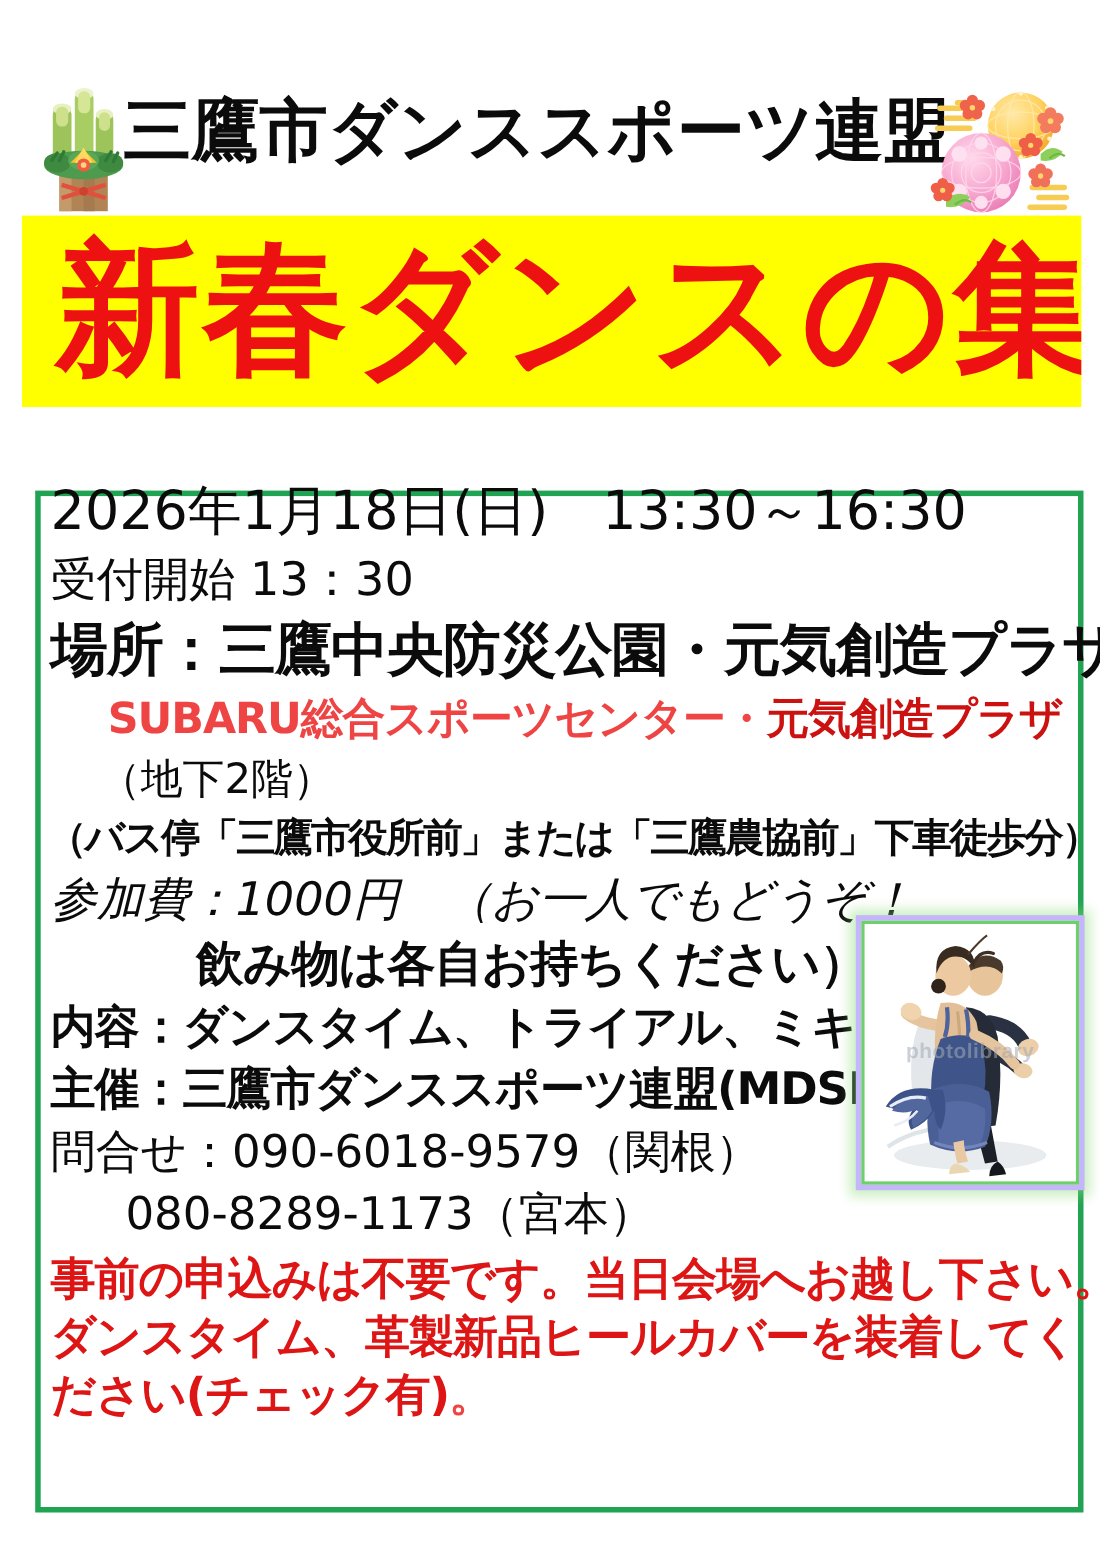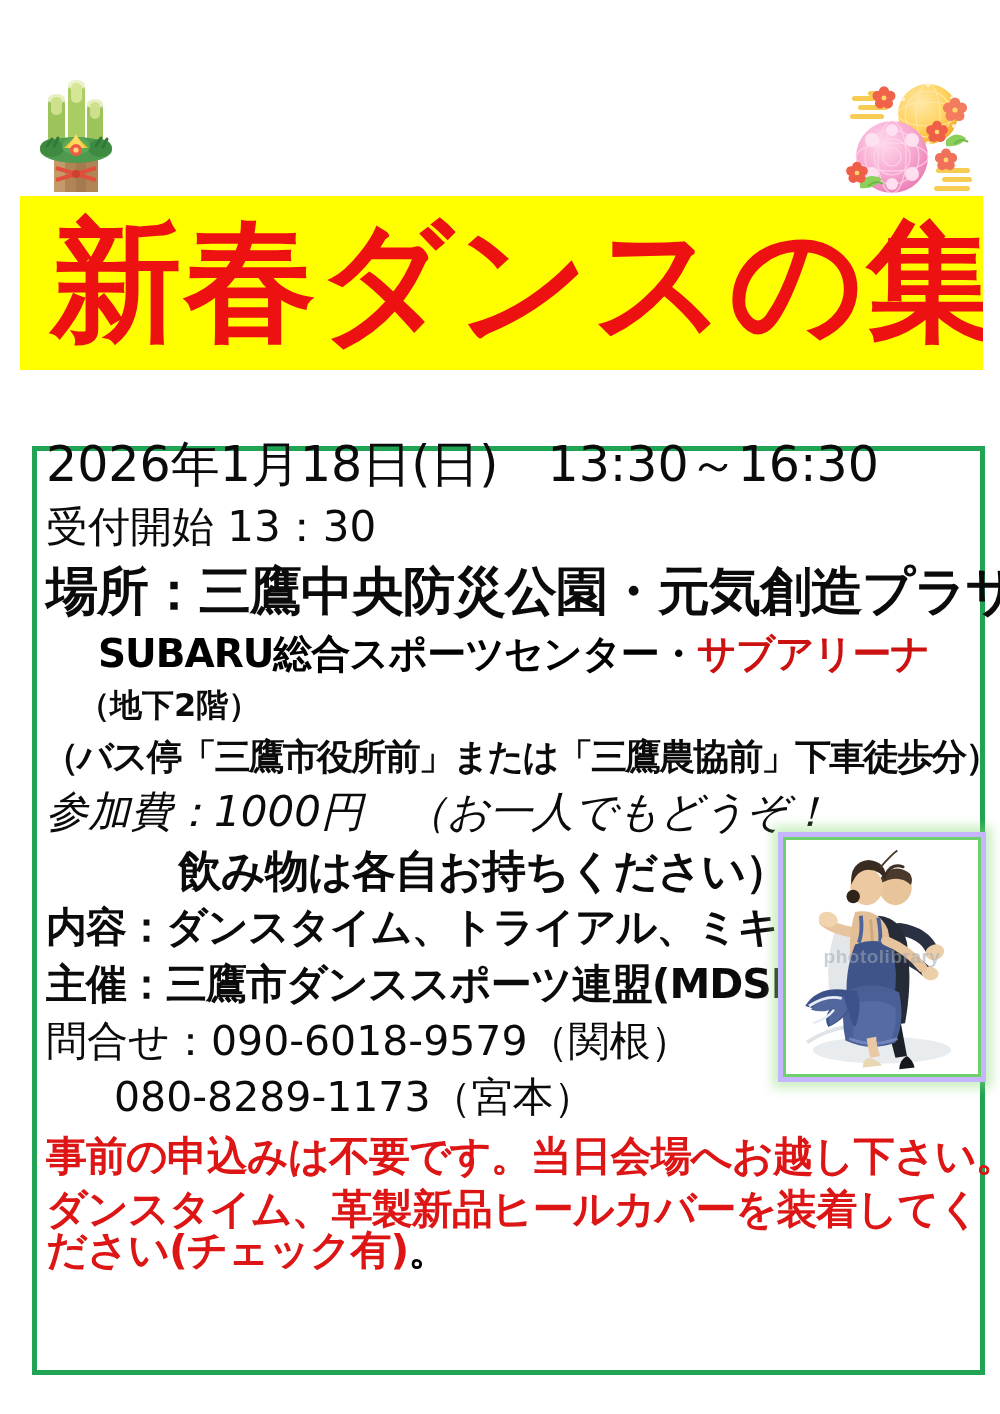--- a/index.html
+++ b/index.html
@@ -87,34 +87,34 @@
   .line {
     white-space: nowrap;
     color: #0b0b0b;
     font-family: "DejaVu Sans", "Liberation Sans", sans-serif;
     line-height: 1;
   }
   .l-date      { font-size: 49px; font-weight: 400; margin-top: 8px; letter-spacing: 0px; }
   .l-reception { font-size: 42px; font-weight: 400; margin-top: 17px; }
   .l-place     { font-size: 52px; font-weight: 700; margin-top: 17px; letter-spacing: -1px; }
   .l-subaru    { font-size: 39px; font-weight: 700; margin-top: 17px; margin-left: 52px; letter-spacing: -1px; }
-  .l-floor     { font-size: 32px; font-weight: 700; margin-top: 16px; margin-left: 32px; }
+  .l-floor     { font-size: 38px; font-weight: 400; margin-top: 16px; margin-left: 44px; }
   .l-bus       { font-size: 36px; font-weight: 700; margin-top: 18px; margin-left: -3px; letter-spacing: -2px; }
   .l-fee       { font-size: 42px; font-weight: 400; margin-top: 16px; font-style: italic; }
   .l-drink     { font-size: 44px; font-weight: 700; margin-top: 16px; margin-left: 132px; letter-spacing: -1px; }
   .l-content   { font-size: 41px; font-weight: 700; margin-top: 14px; letter-spacing: -1px; }
   .l-host      { font-size: 41px; font-weight: 700; margin-top: 16px; letter-spacing: -1px; }
   .l-contact1  { font-size: 41px; font-weight: 400; margin-top: 16px; }
   .l-contact2  { font-size: 41px; font-weight: 400; margin-top: 15px; margin-left: 68px; }
   .l-notice1   { font-size: 41px; font-weight: 700; margin-top: 18px; color: #dd1515; letter-spacing: -1px; }
   .l-notice2   { font-size: 41px; font-weight: 700; margin-top: 12px; color: #dd1515; letter-spacing: -1px; }
-  .l-notice3   { font-size: 41px; font-weight: 700; color: #dd1515; letter-spacing: -1px; }
+  .l-notice3   { font-size: 41px; font-weight: 700; margin-top: 12px; color: #dd1515; letter-spacing: -1px; }
 
   .red { color: #cc1111; }
-  .blk { color: #000000; }
+  .blk { color: #ef4444; }
 
   
   #photo-card {
     position: absolute;
     left: 766px; top: 832px;
     width: 208px; height: 250px;
     box-shadow: 0 0 10px 6px rgba(140, 220, 120, 0.45);
     background: #c4b5fd;
     padding: 5px;
     box-sizing: border-box;
@@ -176,20 +176,21 @@
       <path d="M42 64 L34 78 L50 78 Z" fill="#ffda5e"></path>
       <circle cx="42" cy="80" r="6" fill="#ef5b43"></circle>
       <circle cx="42" cy="80" r="2.6" fill="#ffd37a"></circle>
 
       <path d="M22 98 L42 104 L62 98" stroke="#e0503c" stroke-width="4" fill="none"></path>
       <path d="M22 110 L42 104 L62 110" stroke="#e0503c" stroke-width="4" fill="none"></path>
       <circle cx="42" cy="104" r="4" fill="#cf412f"></circle>
     </svg>
   </div>
 
+  <div id="org-title">三鷹市ダンススポーツ連盟</div>
 
   <div id="temari">
     <svg viewBox="0 0 142 130" width="142" height="130" xmlns="http://www.w3.org/2000/svg">
       <defs>
         <radialGradient id="gBallY" cx="38%" cy="32%" r="72%">
           <stop offset="0%" stop-color="#ffe9a8"></stop>
           <stop offset="60%" stop-color="#ffd25e"></stop>
           <stop offset="100%" stop-color="#f2ab2b"></stop>
         </radialGradient>
         <radialGradient id="gBallP" cx="38%" cy="32%" r="72%">
@@ -298,21 +299,21 @@
 <div id="title-banner">
   <div id="title-banner-text">新春ダンスの集い</div>
 </div>
 
 <div id="info-box"></div>
 
 <div id="info-lines">
   <div class="line l-date">2026年1月18日(日)　13:30～16:30</div>
   <div class="line l-reception">受付開始 13：30</div>
   <div class="line l-place">場所：三鷹中央防災公園・元気創造プラザ</div>
-  <div class="line l-subaru"><span class="blk">SUBARU総合スポーツセンター・</span><span class="red">サブアリーナ</span></div>
+  <div class="line l-subaru"><span class="blk">SUBARU総合スポーツセンター・</span><span class="red">元気創造プラザ</span></div>
   <div class="line l-floor">（地下2階）</div>
   <div class="line l-bus">（バス停「三鷹市役所前」または「三鷹農協前」下車徒歩分）</div>
   <div class="line l-fee">参加費：1000円　（お一人でもどうぞ！</div>
   <div class="line l-drink">飲み物は各自お持ちください）</div>
   <div class="line l-content">内容：ダンスタイム、トライアル、ミキシング、</div>
   <div class="line l-host">主催：三鷹市ダンススポーツ連盟(MDSF)</div>
   <div class="line l-contact1">問合せ：090-6018-9579（関根）</div>
   <div class="line l-contact2">080-8289-1173（宮本）</div>
   <div class="line l-notice1">事前の申込みは不要です。当日会場へお越し下さい。</div>
   <div class="line l-notice2">ダンスタイム、革製新品ヒールカバーを装着してく</div>

